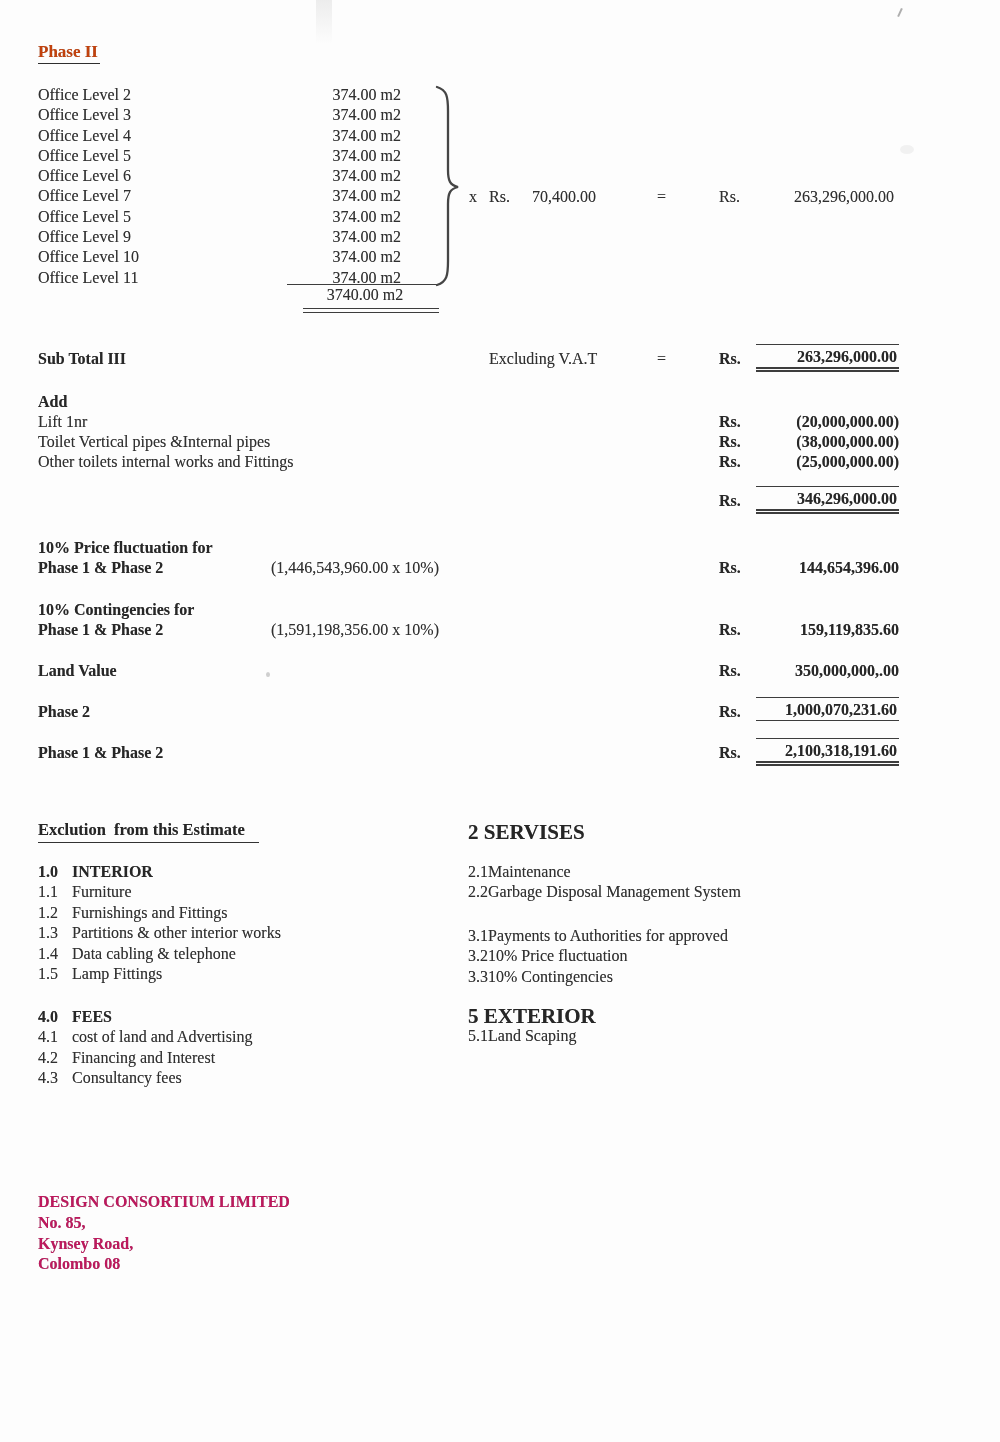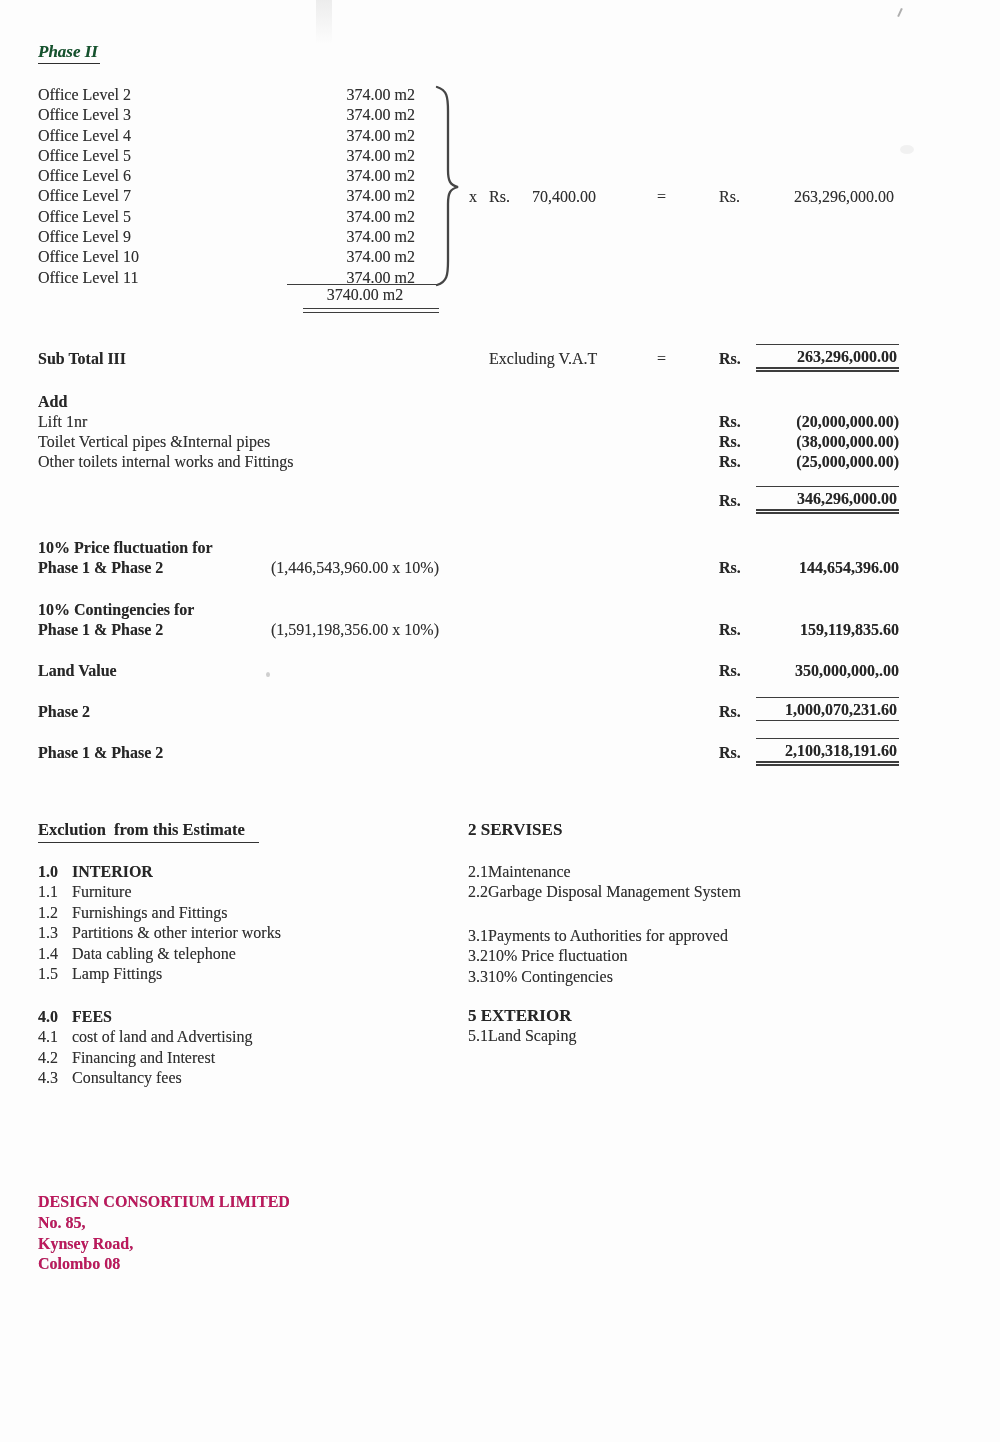--- a/index.html
+++ b/index.html
@@ -7,28 +7,28 @@
   .page {
     position:relative; width:1000px; height:1442px; margin:0 auto;
     background:#fdfdfd; overflow:hidden;
     font-family:"Liberation Serif","DejaVu Serif",serif;
     font-size:16px; color:#303030;
     text-shadow:0 0 .5px rgba(48,48,48,.45);
   }
 
   
   .phase-h {
-    position:absolute; left:38px; top:42px; font-weight:bold; color:#14532d;
-    font-size:17px; border-bottom:1.8px solid #2f2f2f; padding:0 2px 1px 0;font-style:italic;
+    position:absolute; left:38px; top:42px; font-weight:bold; color:#c2410c;
+    font-size:17px; border-bottom:1.8px solid #2f2f2f; padding:0 2px 1px 0;
   }
 
   
   .office { position:absolute; left:38px; top:85px; width:380px; }
   .office .row { position:relative; height:20.3px; line-height:20.3px; }
-  .office .area { position:absolute; right:3px; top:0;margin-left:48px; }
+  .office .area { position:absolute; right:17px; top:0;margin-left:48px; }
 
   
   .rule   { position:absolute; height:0; border-top:1.5px solid #3d3d3d; }
   .dblrule{ position:absolute; height:5px; border-top:1.6px solid #3d3d3d; border-bottom:1.6px solid #3d3d3d; }
 
   .m2total { position:absolute; left:300px; top:286px; width:130px; text-align:center; }
 
   
   .brace { position:absolute; left:433px; top:84px; }
 
@@ -49,21 +49,21 @@
   .mx    { position:absolute; left:469px; }
   .mrs1  { position:absolute; left:489px; }
   .mrate { position:absolute; left:532px; }
   .mamt  { position:absolute; left:756px; width:138px; text-align:right; }
 
   
   .excl-h {
     position:absolute; left:38px; top:820px; font-weight:bold; color:#262626;
     border-bottom:1.7px solid #333; padding:0 14px 2px 0; white-space:pre; font-size:16.5px;
   }
-  .serv-h, .ext-h { font-weight:bold; color:#262626; font-size:17px; }
+  .serv-h, .ext-h { font-weight:bold; color:#262626; font-size:21px; }
   .serv-h { position:absolute; left:468px; top:820px; }
   .group { position:absolute; }
   .g-row { height:20.4px; line-height:20.4px; }
   .g-head { font-weight:bold; color:#272727; }
   .lnum { display:inline-block; width:34px; }
   .rnum { }
   .footer { position:absolute; left:38px; top:1192px; line-height:20.8px; font-weight:bold; color:#be185d; }
 
   
   .streak { position:absolute; left:316px; top:0; width:16px; height:44px;

